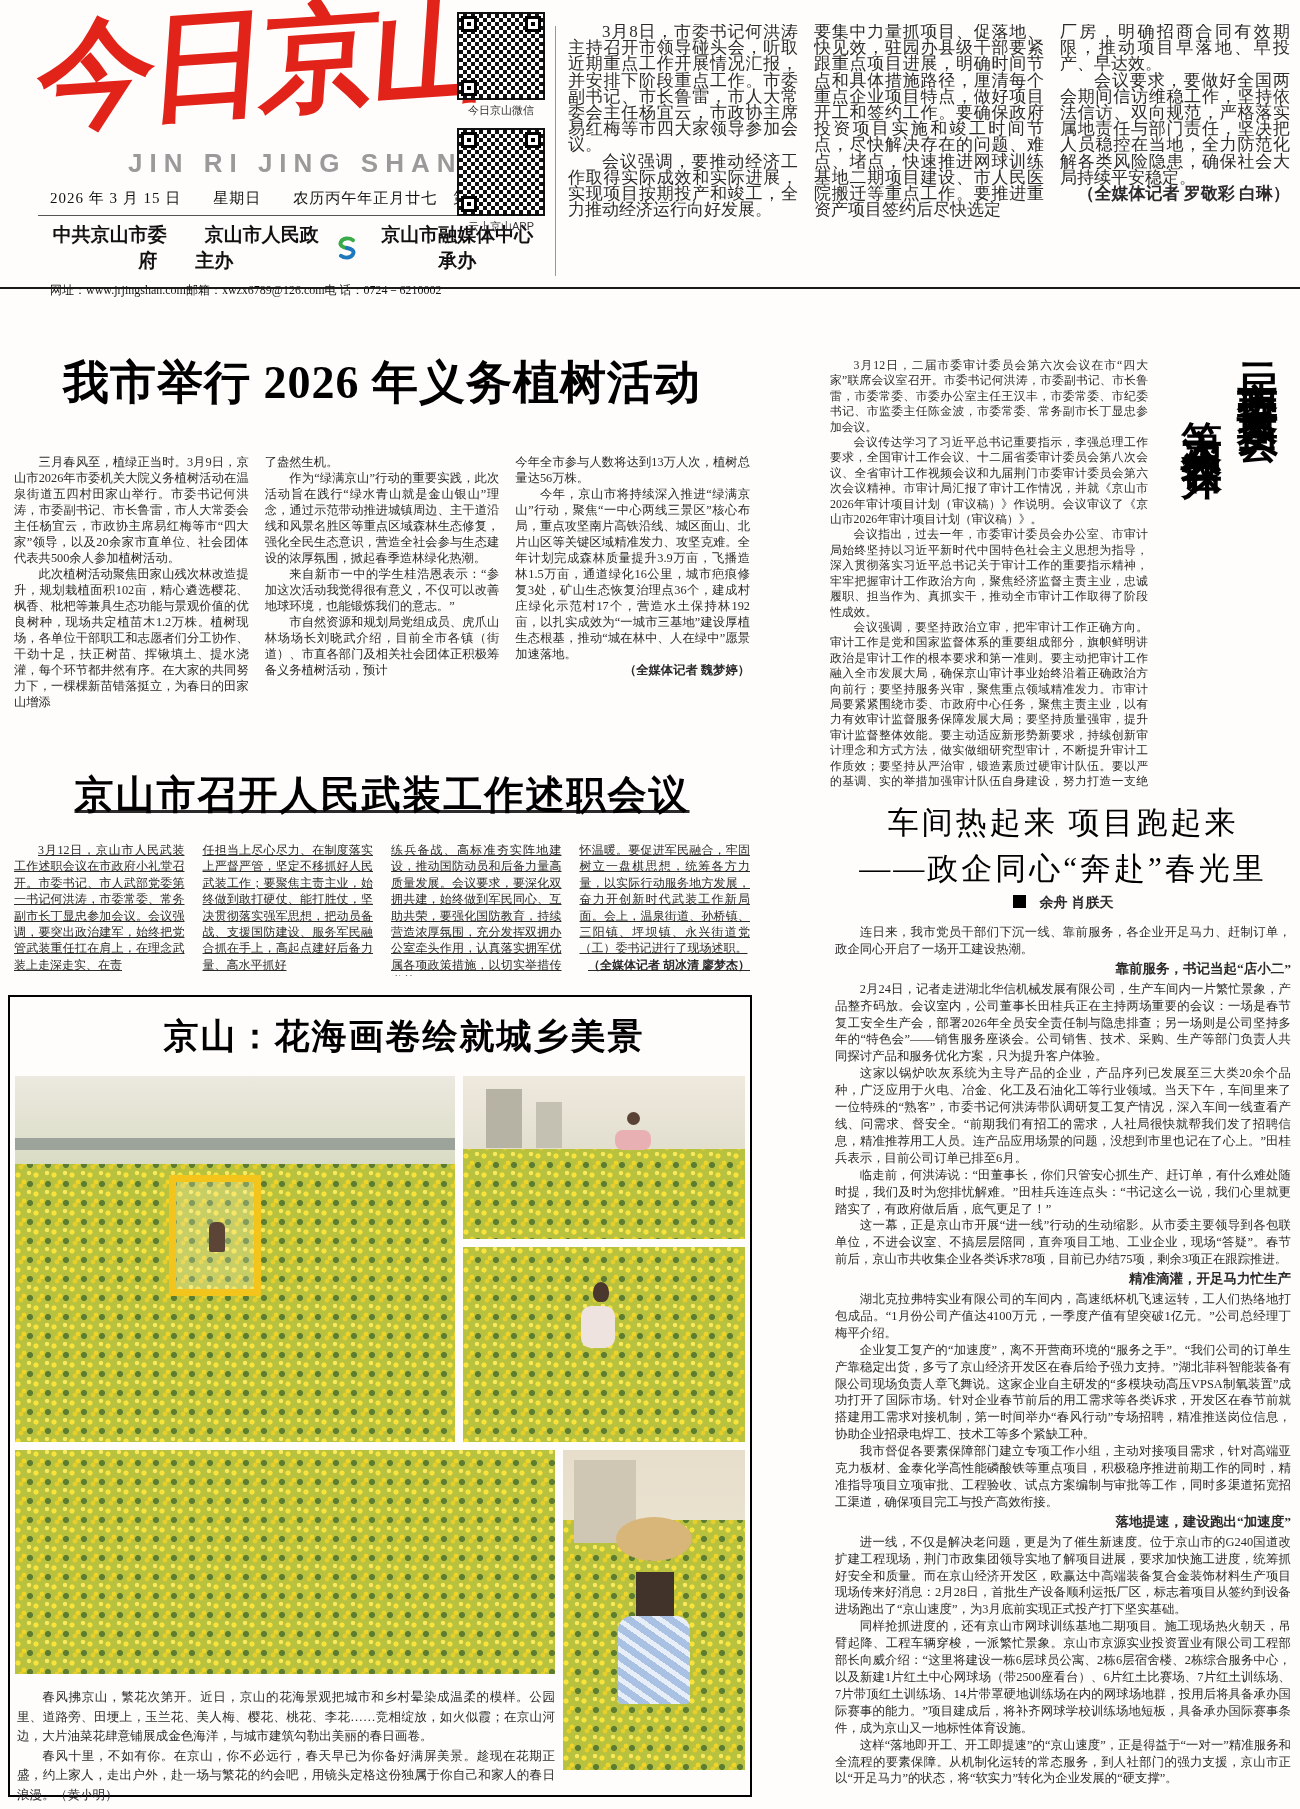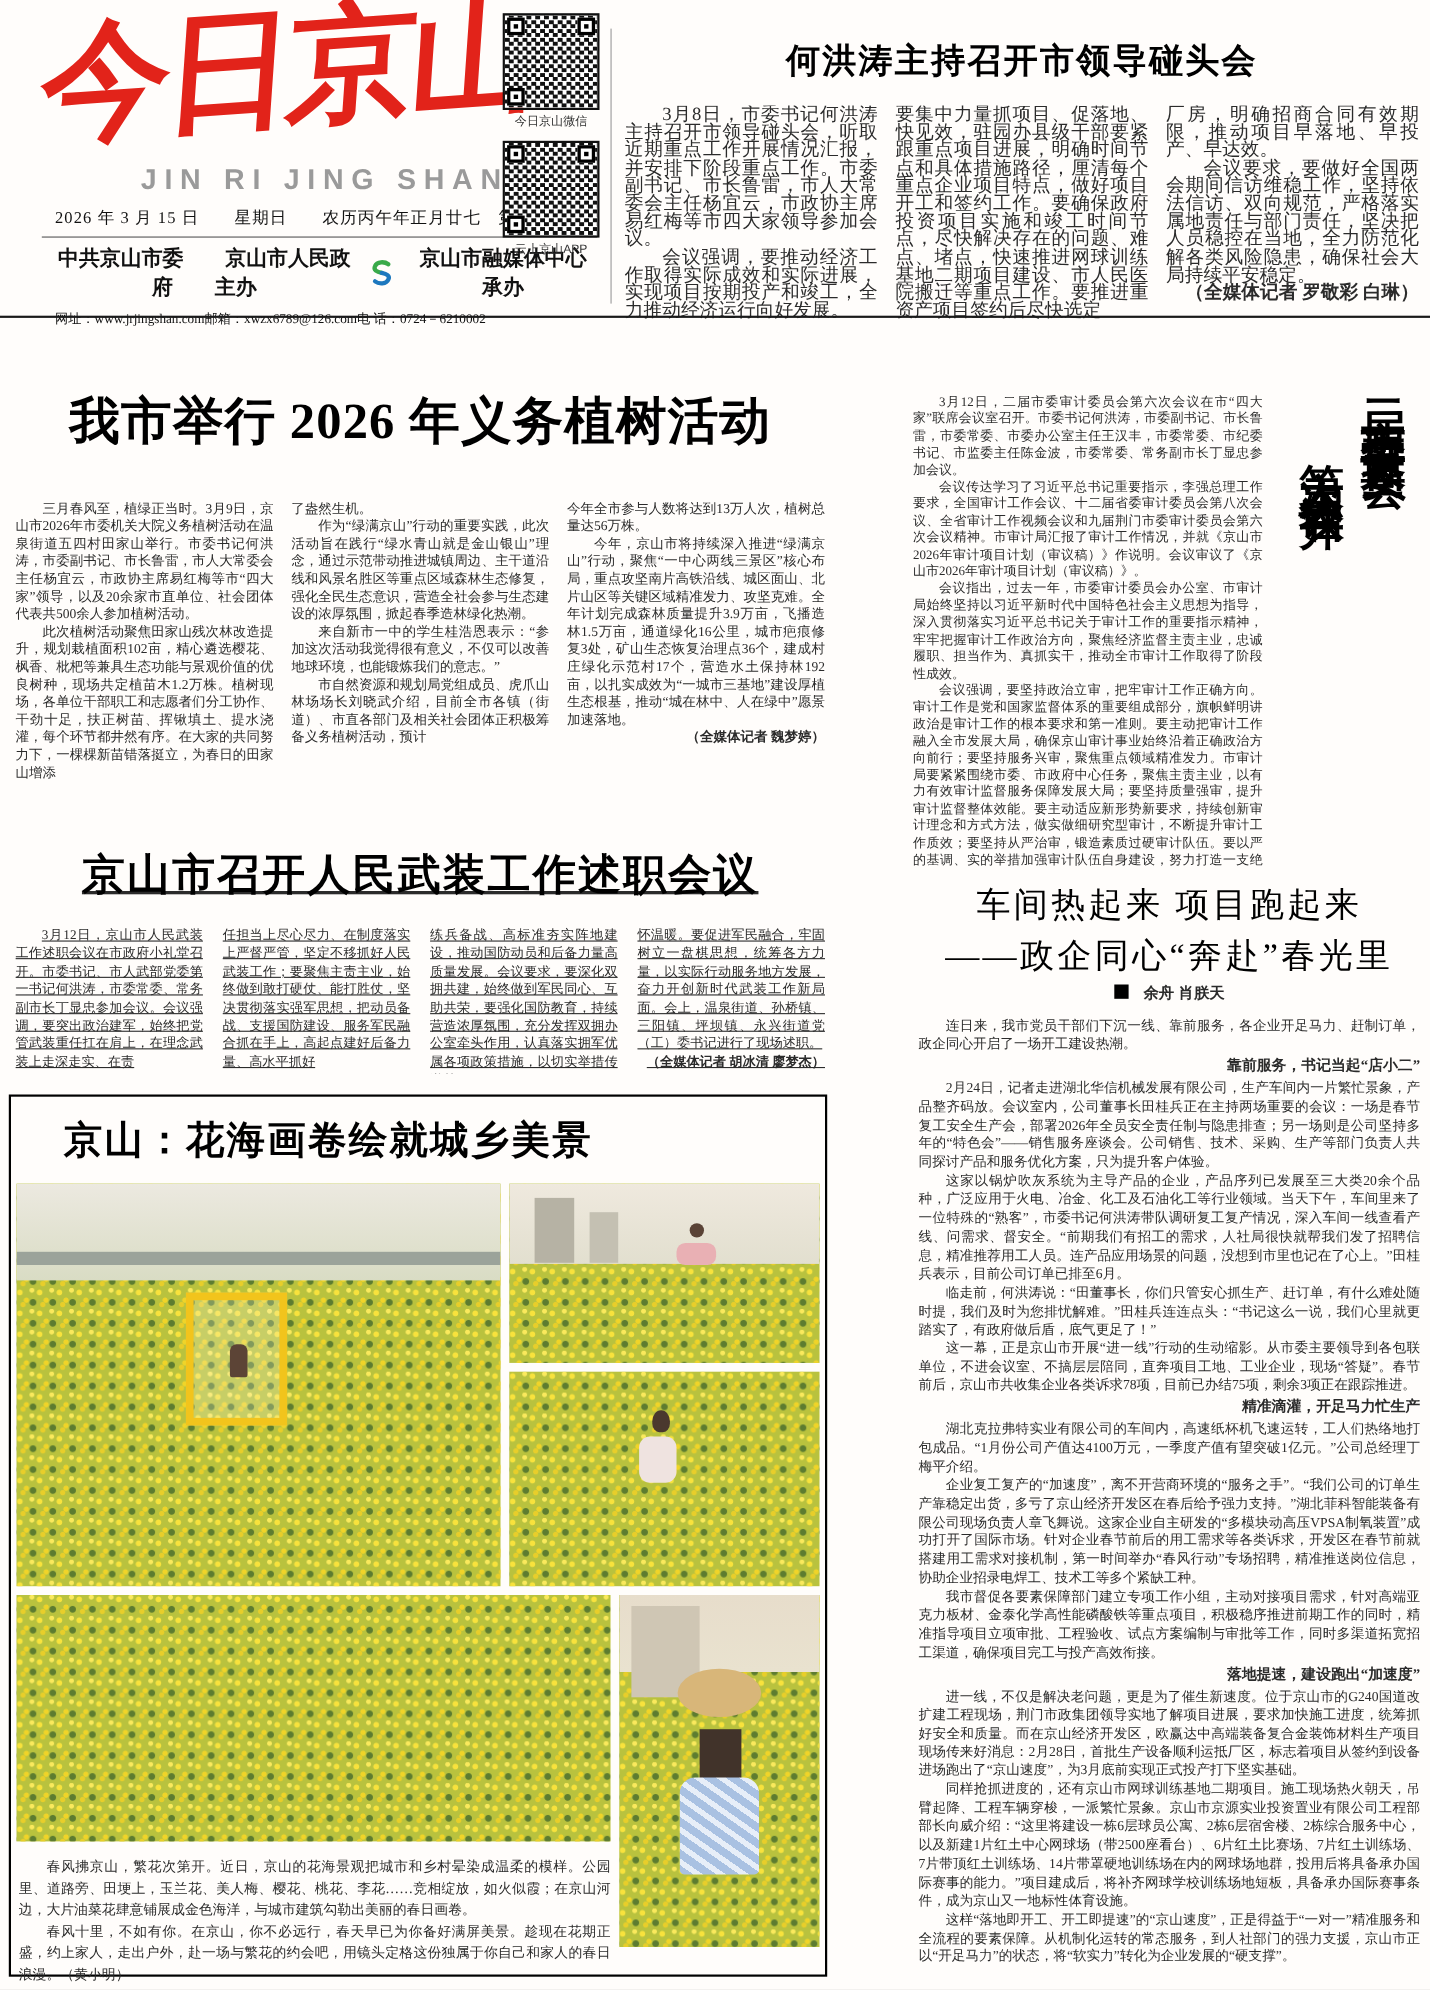--- a/index.html
+++ b/index.html
@@ -55,21 +55,21 @@
   
   .factory{position:absolute;left:835px;top:800px;width:456px;height:1000px;overflow:hidden;}
   .factory .t1,.factory .t2{font-size:31px;text-align:center;letter-spacing:3px;line-height:46px;color:#000;}
   .factory .fbyline{text-align:center;font-weight:bold;font-size:14px;margin:2px 0 12px;
       font-family:"Liberation Sans","DejaVu Sans",sans-serif;}
   .sq{display:inline-block;width:13px;height:13px;background:#000;margin-right:10px;vertical-align:-1px;}
   .factory .body{font-size:12.4px;line-height:16.9px;text-align:justify;}
   .subhead{text-align:right;font-weight:bold;font-size:13.5px;margin:3px 0;text-indent:0;}
   
   .photo-box{position:absolute;left:8px;top:995px;width:744px;height:802px;border:2px solid #000;box-sizing:border-box;}
-  .photo-box h2{font-size:35px;font-weight:bold;letter-spacing:2px;margin:16px 0 0;color:#000;padding-left:48px;}
+  .photo-box h2{font-size:35px;font-weight:bold;text-align:center;letter-spacing:2px;margin:16px 0 0;color:#000;padding-left:48px;}
   .photos{position:relative;height:708px;margin:16px 5px 0 5px;}
   .photo{position:absolute;overflow:hidden;}
   .flowers{background-color:#b9c23e;background-image:
      radial-gradient(circle at 3px 4px,#f8e23c 2.2px,transparent 3px),
      radial-gradient(circle at 9px 11px,#f0d428 2px,transparent 2.8px),
      radial-gradient(circle at 14px 2px,#fae95c 1.8px,transparent 2.6px),
      radial-gradient(circle at 6px 15px,#e8ce2a 2px,transparent 2.8px),
      radial-gradient(circle at 15px 13px,#5d7c30 2.6px,transparent 3.5px);
      background-size:18px 19px;}
   .pa{left:0;top:0;width:440px;height:366px;}
@@ -134,21 +134,20 @@
       <span class="fp tl"></span>
       <span class="fp tr"></span>
       <span class="fp bl"></span>
     </div>
     <div class="qr-label">云上京山APP</div>
   </div>
 
   <div class="vrule"></div>
 
   <div class="top-article">
-    <h1>何洪涛主持召开市领导碰头会</h1>
     <div class="cols3">
       <div class="col">
         <p>3月8日，市委书记何洪涛主持召开市领导碰头会，听取近期重点工作开展情况汇报，并安排下阶段重点工作。市委副书记、市长鲁雷，市人大常委会主任杨宜云，市政协主席易红梅等市四大家领导参加会议。</p>
         <p>会议强调，要推动经济工作取得实际成效和实际进展，实现项目按期投产和竣工，全力推动经济运行向好发展。</p>
       </div>
       <div class="col">
         <p class="noind">要集中力量抓项目、促落地、快见效，驻园办县级干部要紧跟重点项目进展，明确时间节点和具体措施路径，厘清每个重点企业项目特点，做好项目开工和签约工作。要确保政府投资项目实施和竣工时间节点，尽快解决存在的问题、难点、堵点，快速推进网球训练基地二期项目建设、市人民医院搬迁等重点工作。要推进重资产项目签约后尽快选定</p>
       </div>
       <div class="col">
         <p class="noind">厂房，明确招商合同有效期限，推动项目早落地、早投产、早达效。</p>

